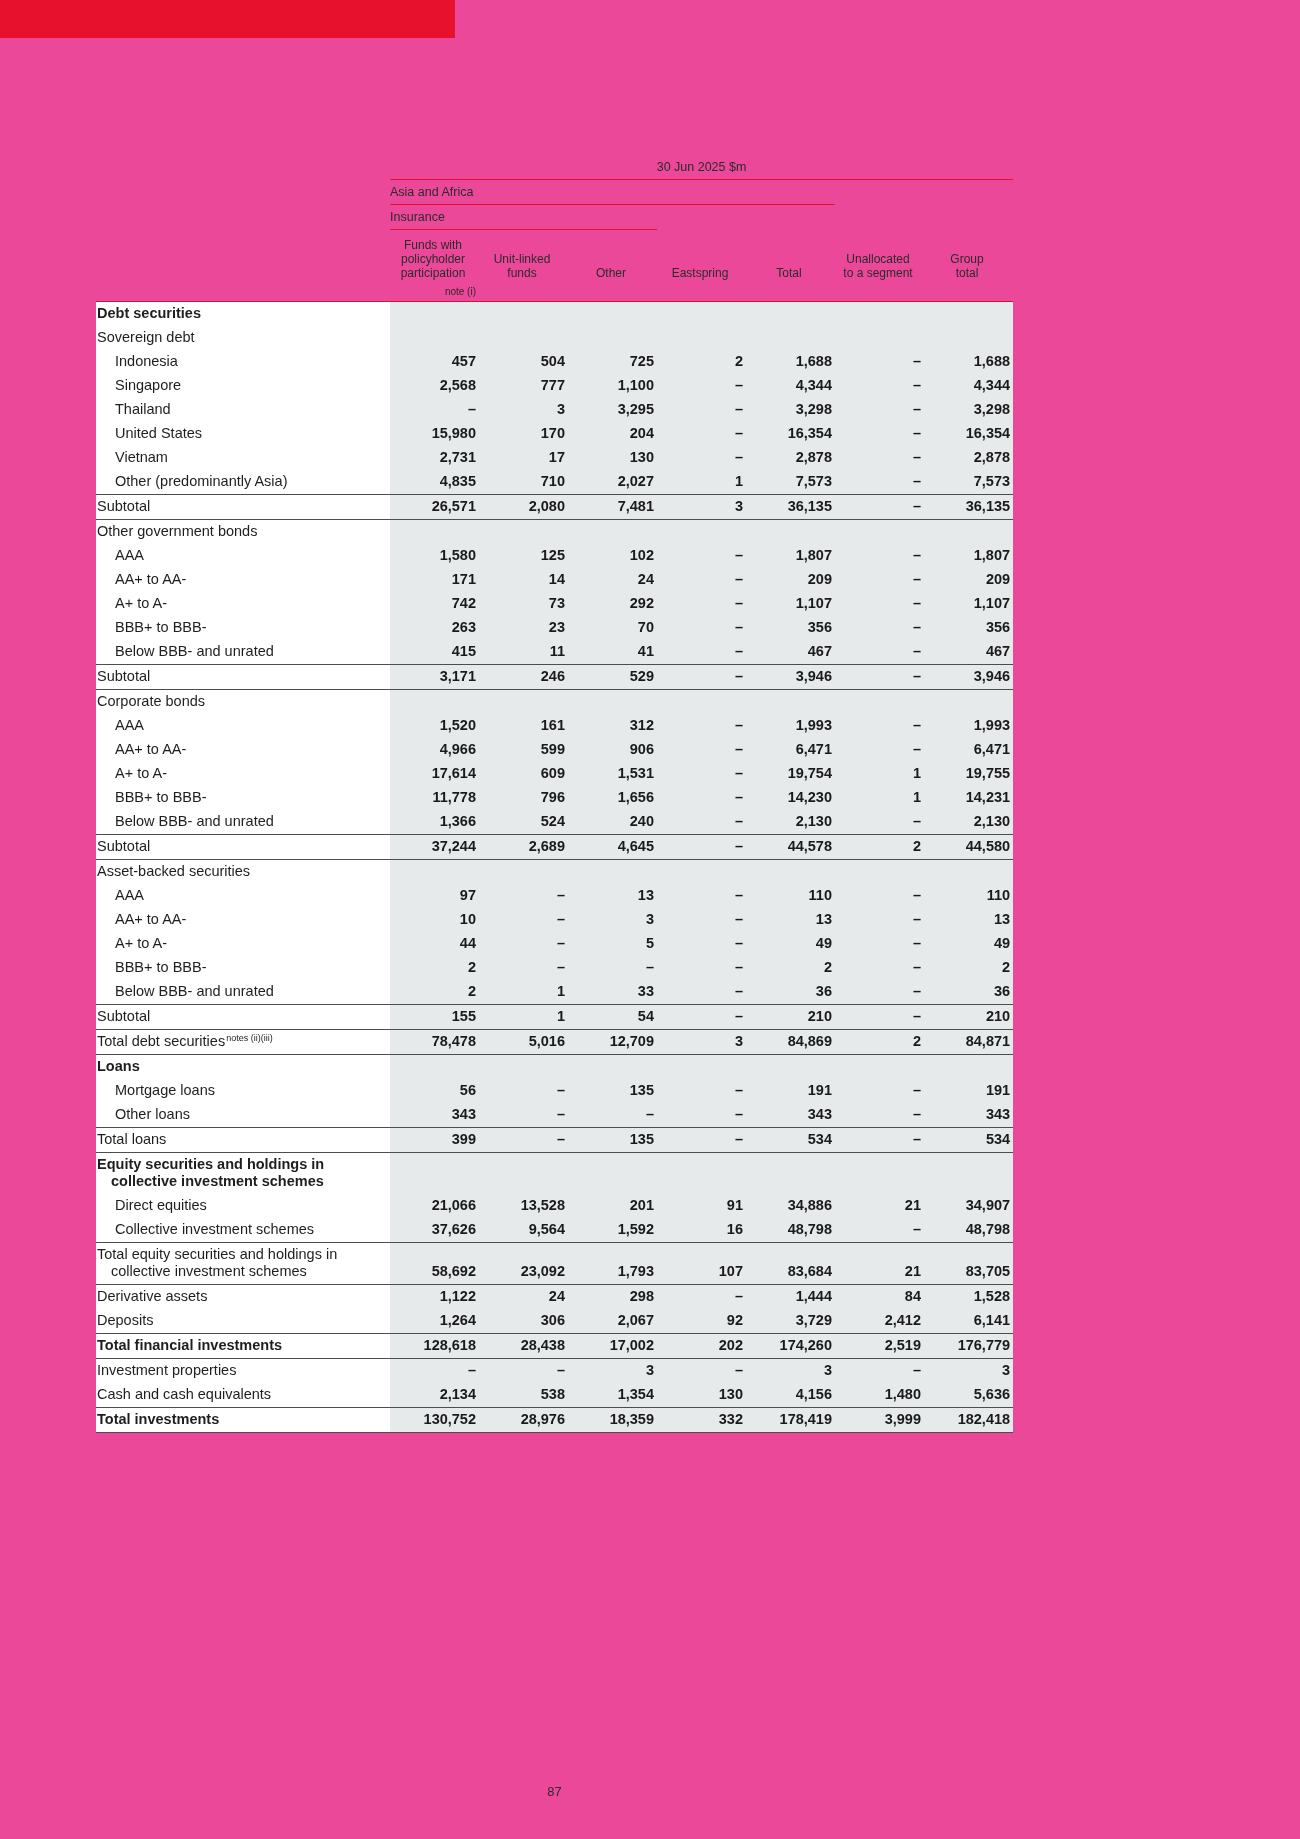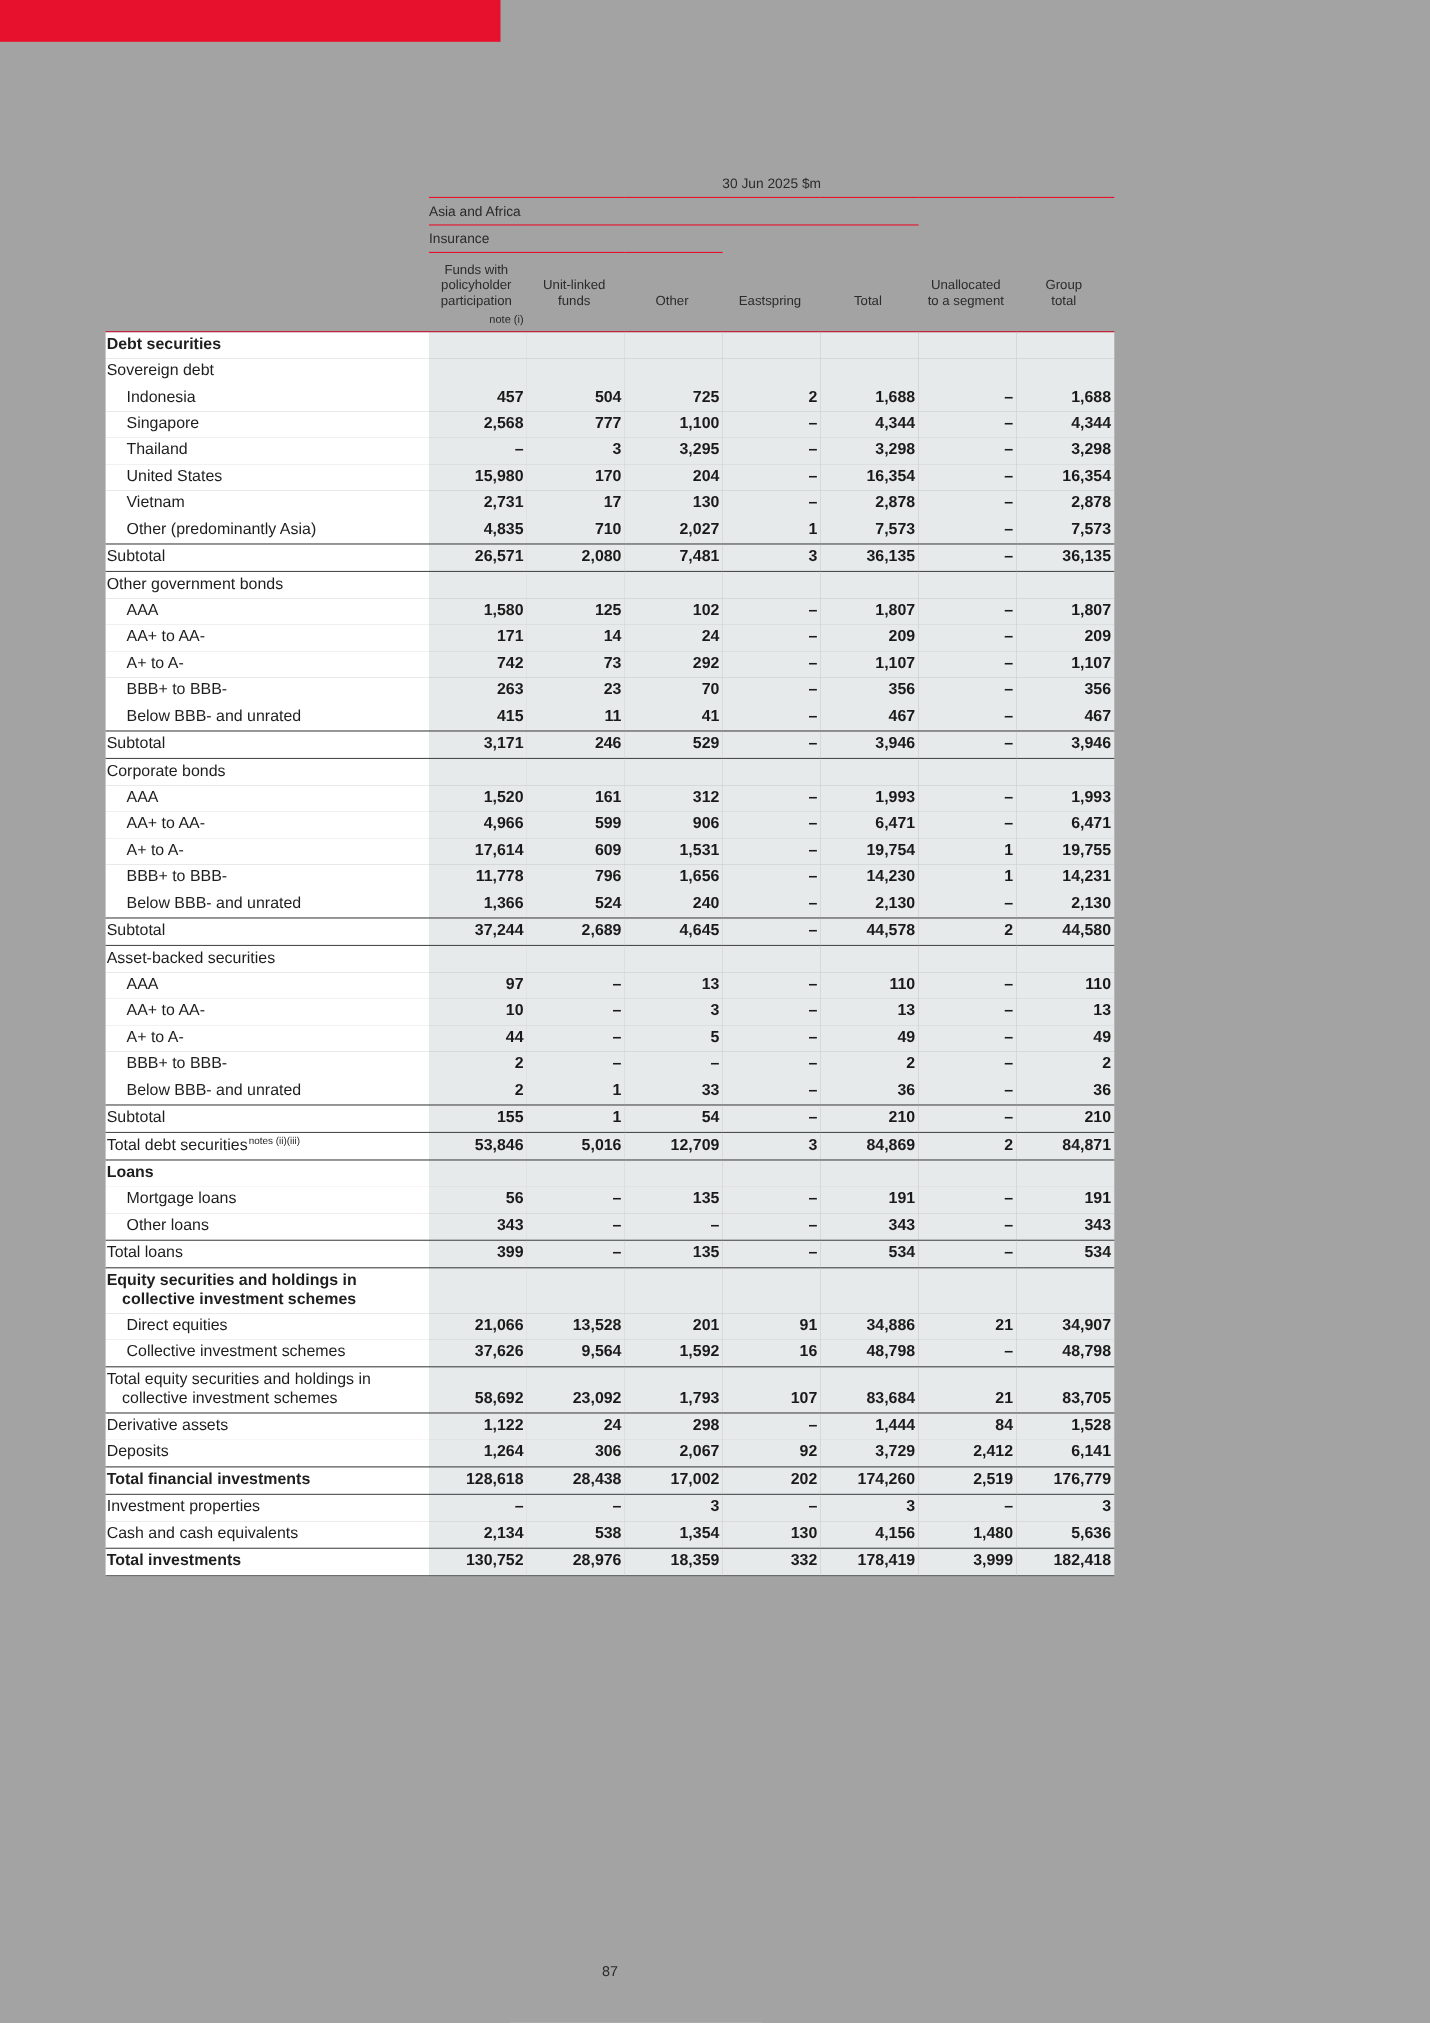--- a/index.html
+++ b/index.html
@@ -4,21 +4,21 @@
 <style>
   :root{
     --accent-red:#e8112d;
     --rule-dark:#4b4d4f;
     --panel-bg:#e7eaea;
     --table-top-rule:#c41932;
   }
   *{box-sizing:border-box;}
   html,body{margin:0;padding:0;background:#ffffff;}
   .page{
-    position:relative;width:1300px;height:1839px;background:#a3a3a3;
+    position:relative;width:1300px;height:1839px;background:#ec4899;
     font-family:"Liberation Sans", sans-serif;color:#222;overflow:hidden;
   }
   .corner{position:absolute;top:0;left:0;width:455px;height:38px;background:var(--accent-red,#e8112d);}
   .content{position:absolute;top:158px;left:96px;width:917px;}
   table.fin{border-collapse:collapse;table-layout:fixed;width:917px;}
   col.lblcol{width:294px;}
   col.numcol{width:89px;}
   th,td{margin:0;padding:0;font-weight:400;}
   
   .date-cell{
@@ -412,21 +412,21 @@
             <td class="num">155</td>
             <td class="num">1</td>
             <td class="num">54</td>
             <td class="num">–</td>
             <td class="num">210</td>
             <td class="num">–</td>
             <td class="num">210</td>
           </tr>
           <tr class=" r-ruled">
             <td class="lblcell">Total debt securities<sup class="fnote">notes (ii)(iii)</sup></td>
-            <td class="num">53,846</td>
+            <td class="num">78,478</td>
             <td class="num">5,016</td>
             <td class="num">12,709</td>
             <td class="num">3</td>
             <td class="num">84,869</td>
             <td class="num">2</td>
             <td class="num">84,871</td>
           </tr>
           <tr class=" r-bold">
             <td class="lblcell">Loans</td>
             <td class="num"></td>

